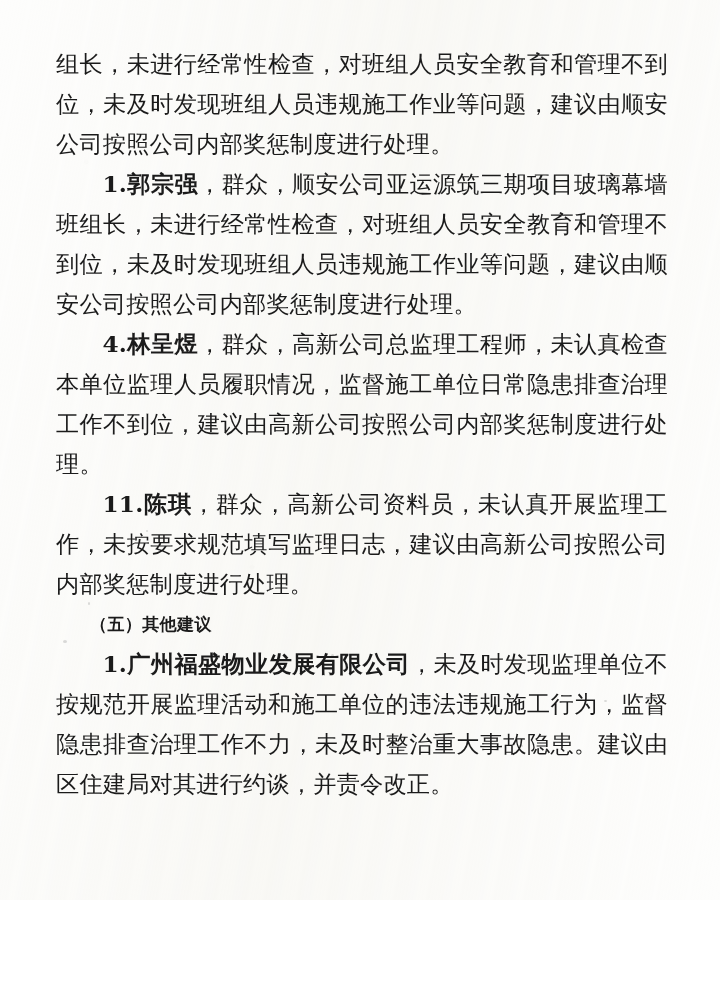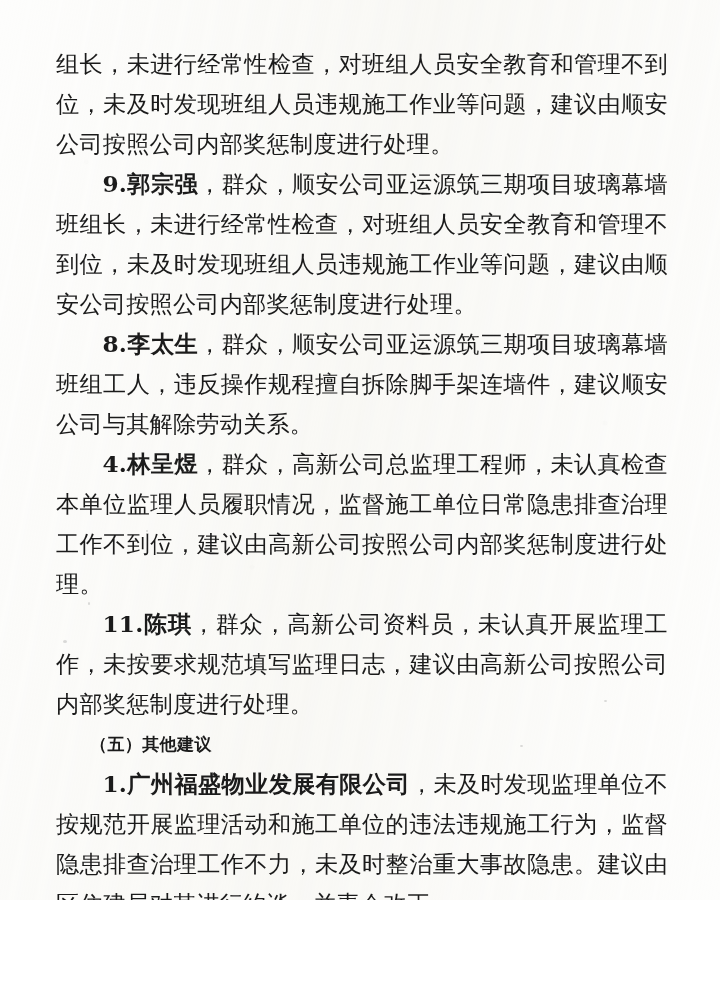--- a/index.html
+++ b/index.html
@@ -95,23 +95,22 @@
   <div class="speck" style="left:331px; top:654px; width:3px; height:3px;"></div>
   <div class="speck" style="left:604px; top:700px; width:3px; height:2px;"></div>
   <div class="speck" style="left:146px; top:530px; width:2px; height:2px;"></div>
   <div class="speck" style="left:520px; top:745px; width:3px; height:2px;"></div>
   <div class="speck" style="left:88px;  top:602px; width:2px; height:3px;"></div>
 
   <div class="body-text">
 
     <p class="para">组长，未进行经常性检查，对班组人员安全教育和管理不到位，未及时发现班组人员违规施工作业等问题，建议由顺安公司按照公司内部奖惩制度进行处理。</p>
 
-    <p class="para indent"><span class="lead">9.郭宗强</span><span>，群众，顺安公司亚运源筑三期项目玻璃幕墙班组长，未进行经常性检查，对班组人员安全教育和管理不到位，未及时发现班组人员违规施工作业等问题，建议由顺安公司按照公司内部奖惩制度进行处理。</span></p>
+    <p class="para indent"><span class="lead">1.郭宗强</span><span>，群众，顺安公司亚运源筑三期项目玻璃幕墙班组长，未进行经常性检查，对班组人员安全教育和管理不到位，未及时发现班组人员违规施工作业等问题，建议由顺安公司按照公司内部奖惩制度进行处理。</span></p>
 
-    <p class="para indent"><span class="lead">8.李太生</span><span>，群众，顺安公司亚运源筑三期项目玻璃幕墙班组工人，违反操作规程擅自拆除脚手架连墙件，建议顺安公司与其解除劳动关系。</span></p>
 
     <p class="para indent"><span class="lead">4.林呈煜</span><span>，群众，高新公司总监理工程师，未认真检查本单位监理人员履职情况，监督施工单位日常隐患排查治理工作不到位，建议由高新公司按照公司内部奖惩制度进行处理。</span></p>
 
 
     <p class="para indent"><span class="lead">11.陈琪</span><span>，群众，高新公司资料员，未认真开展监理工作，未按要求规范填写监理日志，建议由高新公司按照公司内部奖惩制度进行处理。</span></p>
 
     <p class="heading">（五）其他建议</p>
 
     <p class="para indent"><span class="lead">1.广州福盛物业发展有限公司</span><span>，未及时发现监理单位不按规范开展监理活动和施工单位的违法违规施工行为，监督隐患排查治理工作不力，未及时整治重大事故隐患。建议由区住建局对其进行约谈，并责令改正。</span></p>
 

